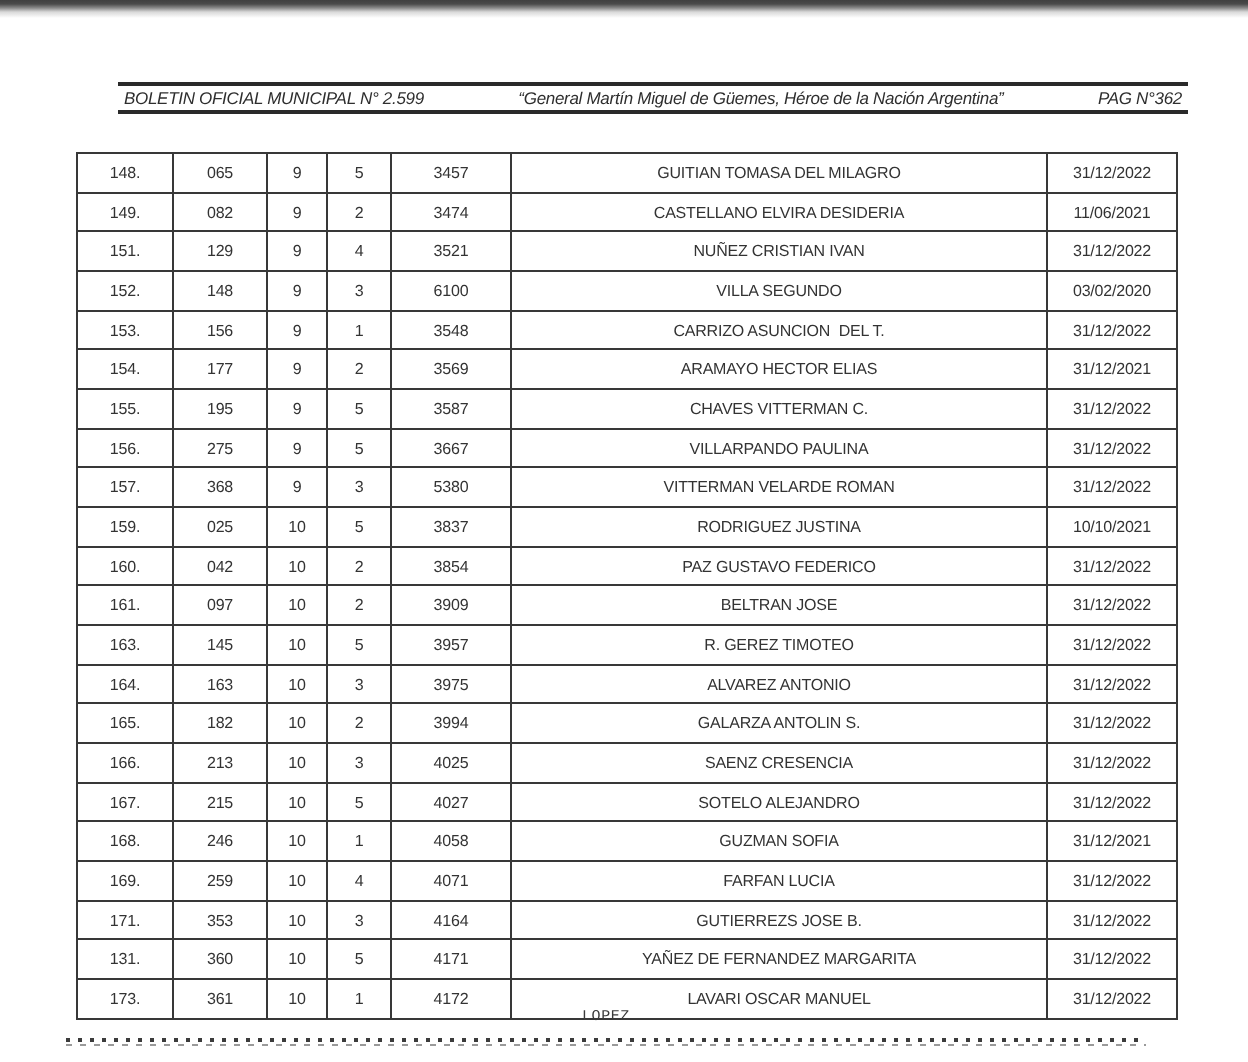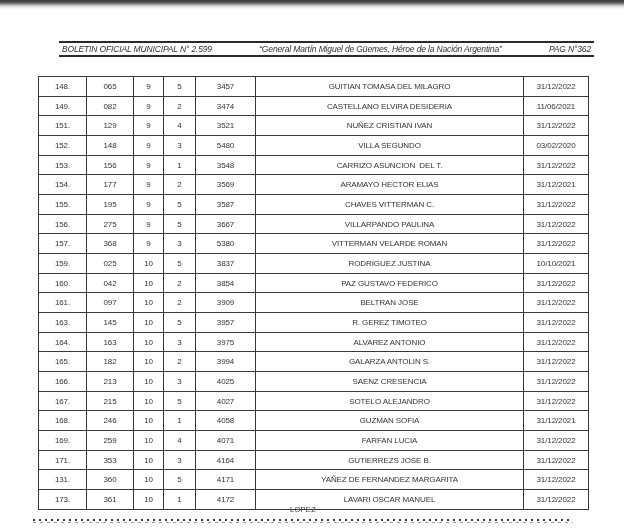--- a/index.html
+++ b/index.html
@@ -76,20 +76,21 @@
   .col-date { width: 65px; }
   .signature {
     position: absolute;
     left: 33px;
     top: 505px;
     width: 540px;
     text-align: center;
     font-size: 7.5px;
     color: #3a3a3a;
     letter-spacing: 0.3px;
+    font-family: Liberation Mono, monospace;
   }
   .dotted-line {
     position: absolute;
     left: 33px;
     top: 519px;
     width: 540px;
     height: 5px;
   }
   .dotted-line .dots-strong {
     height: 2px;
@@ -150,21 +151,21 @@
           <td>4</td>
           <td>3521</td>
           <td>NUÑEZ CRISTIAN IVAN</td>
           <td>31/12/2022</td>
         </tr>
         <tr>
           <td>152.</td>
           <td>148</td>
           <td>9</td>
           <td>3</td>
-          <td>5480</td>
+          <td>6100</td>
           <td>VILLA SEGUNDO</td>
           <td>03/02/2020</td>
         </tr>
         <tr>
           <td>153.</td>
           <td>156</td>
           <td>9</td>
           <td>1</td>
           <td>3548</td>
           <td>CARRIZO ASUNCION  DEL T.</td>

